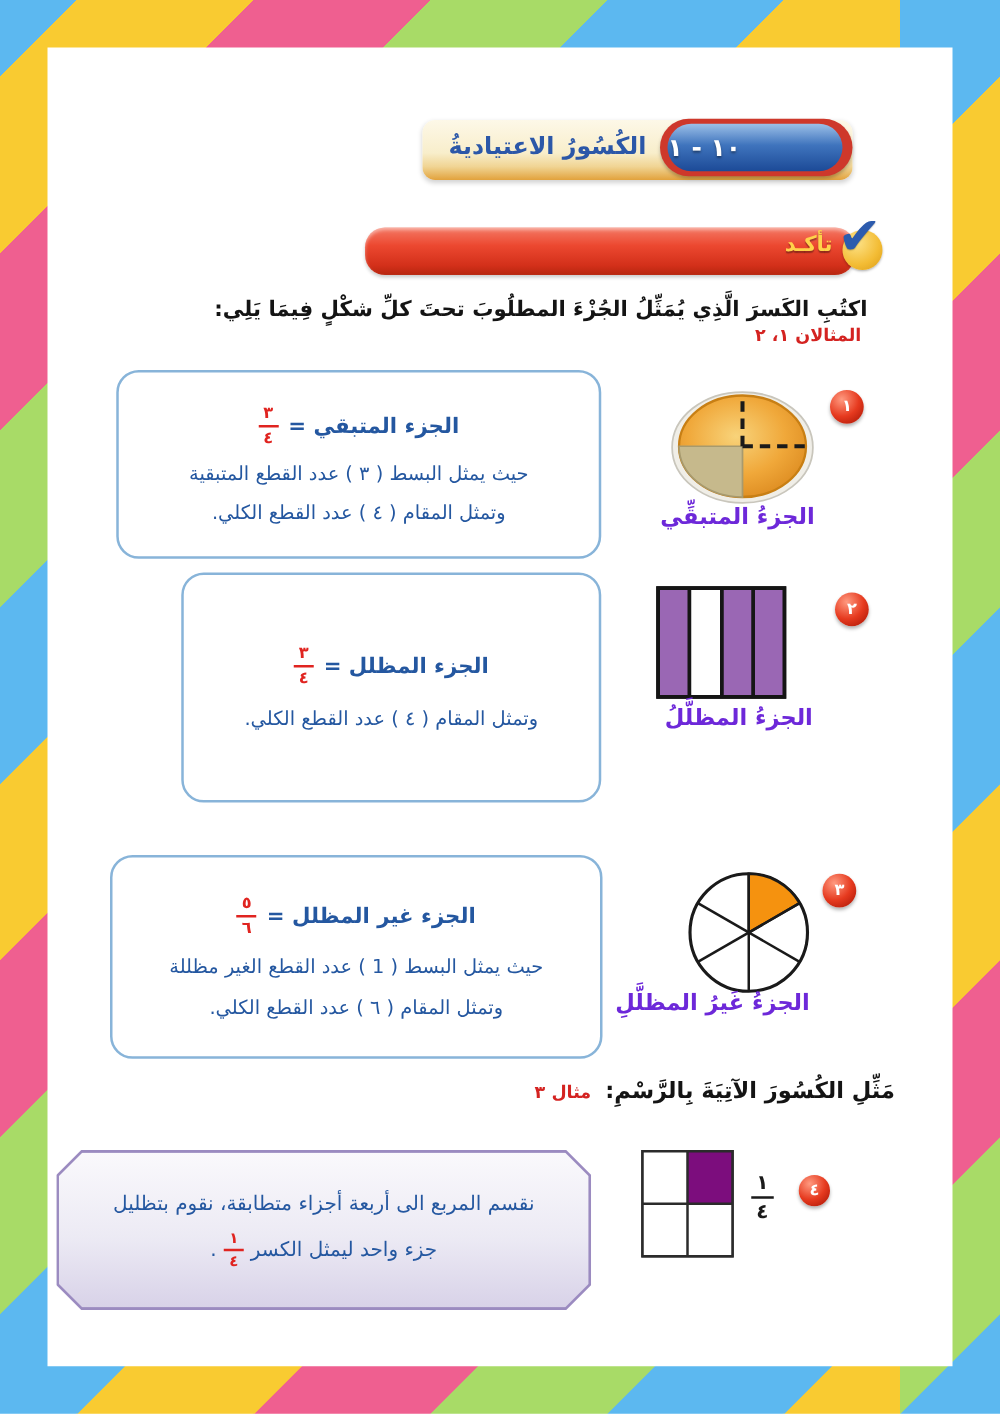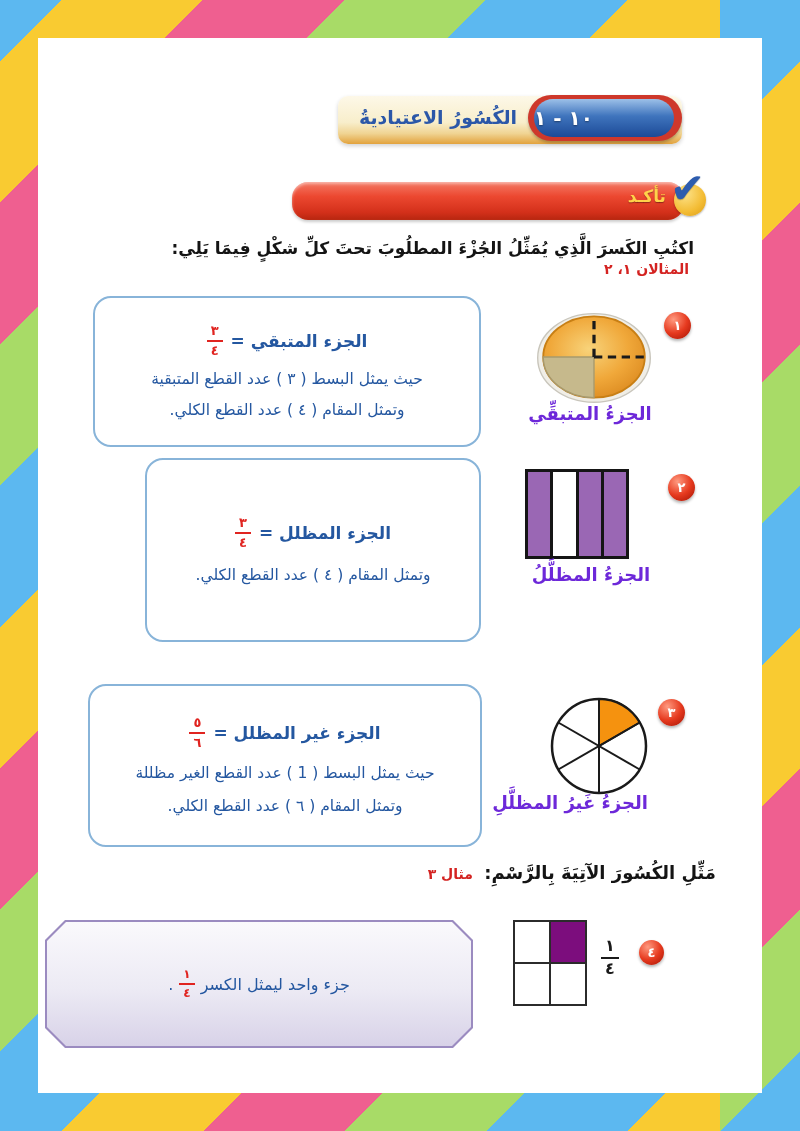--- a/index.html
+++ b/index.html
@@ -244,20 +244,21 @@
   <div class="cell"></div>
   <div class="cell"></div>
 </div>
 <span class="fraction fr-black square-fraction">
   <span class="num">١</span>
   <span class="den">٤</span>
 </span>
 
 <div class="note-box-outer">
   <div class="note-box-inner">
+    <div class="note-line">نقسم المربع الى أربعة أجزاء متطابقة، نقوم بتظليل</div>
     <div class="note-line note-line2">
       <span>جزء واحد ليمثل الكسر</span>
       <span class="fraction red fr-sm">
         <span class="num">١</span>
         <span class="den">٤</span>
       </span>
       <span>.</span>
     </div>
   </div>
 </div>

